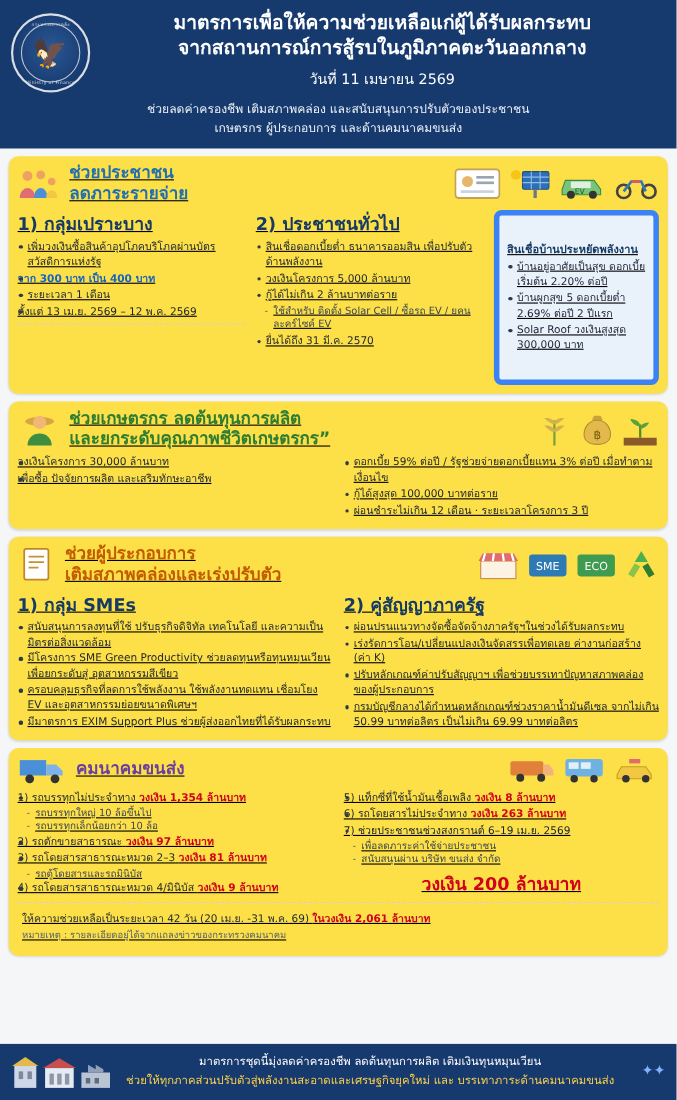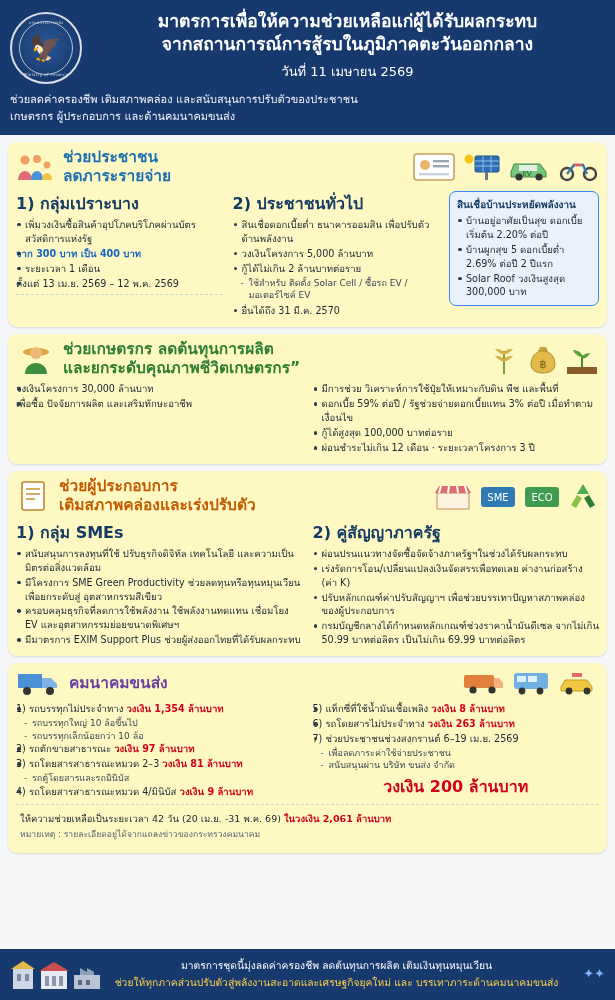--- a/index.html
+++ b/index.html
@@ -46,31 +46,32 @@
   }
   .seal-text-top { top: 5px; }
   .seal-text-bot { bottom: 5px; }
   .hdr-titles { flex: 1; text-align: center; padding-top: 2px; }
   .hdr-title {
     font-size: 17.5px; font-weight: bold; line-height: 1.3;
     color: #ffffff;
   }
   .hdr-date { font-size: 13px; margin-top: 5px; color: #ffffff; }
   .hdr-sub {
-    margin-top: 7px; font-size: 11px; line-height: 1.55;
+    margin-top: 7px; text-align: center; font-size: 11px; line-height: 1.55;
     color: #eef2f8;
   }
   
   .body { padding: 7px 8px 0 8px; flex: 1 1 auto; display: flex; flex-direction: column; gap: 7px; }
   .card {
-    background: #fef9c3;
+    background: #fde047;
     border-radius: 9px;
     padding: 6px 8px 8px 8px;
     box-shadow: 0 1px 2px rgba(0,0,0,.12);
     position: relative;
+    text-decoration: underline;
   }
   .sec-head { display: flex; align-items: center; gap: 7px; }
   .sec-title { font-size: 15.5px; font-weight: bold; line-height: 1.22; }
   .sec-title .l2 { display: block; }
   .c1 .sec-title { color: #1f6fb2; }
   .c2 .sec-title { color: #2e7d32; }
   .c3 .sec-title { color: #c25b00; }
   .c4 .sec-title { color: #6a3fa0; }
   .sec-icons { margin-left: auto; display: flex; align-items: center; gap: 6px; }
 
@@ -85,22 +86,22 @@
   ul.bul li:before {
     content: ""; position: absolute; left: 1px; top: 5px;
     width: 3.5px; height: 3.5px; border-radius: 50%; background: #2b3b4d;
   }
   ul.sub { list-style: none; margin-left: 8px; }
   ul.sub li { font-size: 9px; color: #3a4654; padding-left: 8px; position: relative; line-height: 1.4; }
   ul.sub li:before { content: "-"; position: absolute; left: 0; color: #5b6874; }
   .blue { color: #1565c0; font-weight: bold; }
   .big { font-size: 11.5px; }
   .note-box {
-    background: #e9f1fb; border: 1px solid #3b82f6; border-radius: 7px;
-    padding: 5px 7px;
+    background: #e9f1fb; border: 5px solid #3b82f6; border-radius: 7px;
+    padding: 23px 7px;
   }
   .note-title { font-size: 10px; font-weight: bold; color: #153a63; margin-bottom: 2px; }
   .hr-dot { border-top: 1px dashed #c9d2dd; margin: 4px 0; }
 
   
   .t-list li { font-size: 9.6px; }
   .amt { color: #d0021b; font-weight: bold; }
 
   .footer-note {
     font-size: 9.5px; color: #1b2430; padding: 2px 4px 0 4px;
@@ -217,21 +218,21 @@
         </div>
 
         <div class="col">
           <div class="col-head">2) ประชาชนทั่วไป</div>
           <ul class="bul">
             <li>สินเชื่อดอกเบี้ยต่ำ ธนาคารออมสิน เพื่อปรับตัวด้านพลังงาน</li>
             <li class="big"><span>วงเงินโครงการ 5,000 ล้านบาท</span></li>
             <li>กู้ได้ไม่เกิน 2 ล้านบาทต่อราย</li>
           </ul>
           <ul class="sub">
-            <li style="list-style:none;">ใช้สำหรับ ติดตั้ง Solar Cell / ซื้อรถ EV / มอเตอร์ไซค์ EV</li>
+            <li style="list-style:none;">ใช้สำหรับ ติดตั้ง Solar Cell / ซื้อรถ EV / ยคนละคร์ไซค์ EV</li>
           </ul>
           <ul class="bul" style="margin-top:2px;">
             <li>ยื่นได้ถึง 31 มี.ค. 2570</li>
           </ul>
         </div>
 
         <div class="col" style="flex:0 0 150px;">
           <div class="note-box">
             <div class="note-title">สินเชื่อบ้านประหยัดพลังงาน</div>
             <ul class="bul">
@@ -282,21 +283,20 @@
       </div>
       <div class="cols">
         <div class="col">
           <ul class="bul">
             <li class="big" style="padding-left:0;"><span>วงเงินโครงการ 30,000 ล้านบาท</span></li>
             <li style="padding-left:0;">เพื่อซื้อ ปัจจัยการผลิต และเสริมทักษะอาชีพ</li>
           </ul>
         </div>
         <div class="col">
           <ul class="bul">
-            <li>มีการช่วย วิเคราะห์การใช้ปุ๋ยให้เหมาะกับดิน พืช และพื้นที่</li>
             <li>ดอกเบี้ย 59% ต่อปี / รัฐช่วยจ่ายดอกเบี้ยแทน 3% ต่อปี เมื่อทำตามเงื่อนไข</li>
             <li>กู้ได้สูงสุด 100,000 บาทต่อราย</li>
             <li>ผ่อนชำระไม่เกิน 12 เดือน · ระยะเวลาโครงการ 3 ปี</li>
           </ul>
         </div>
       </div>
     </div>
 
     <div class="card c3">
       <div class="sec-head">

